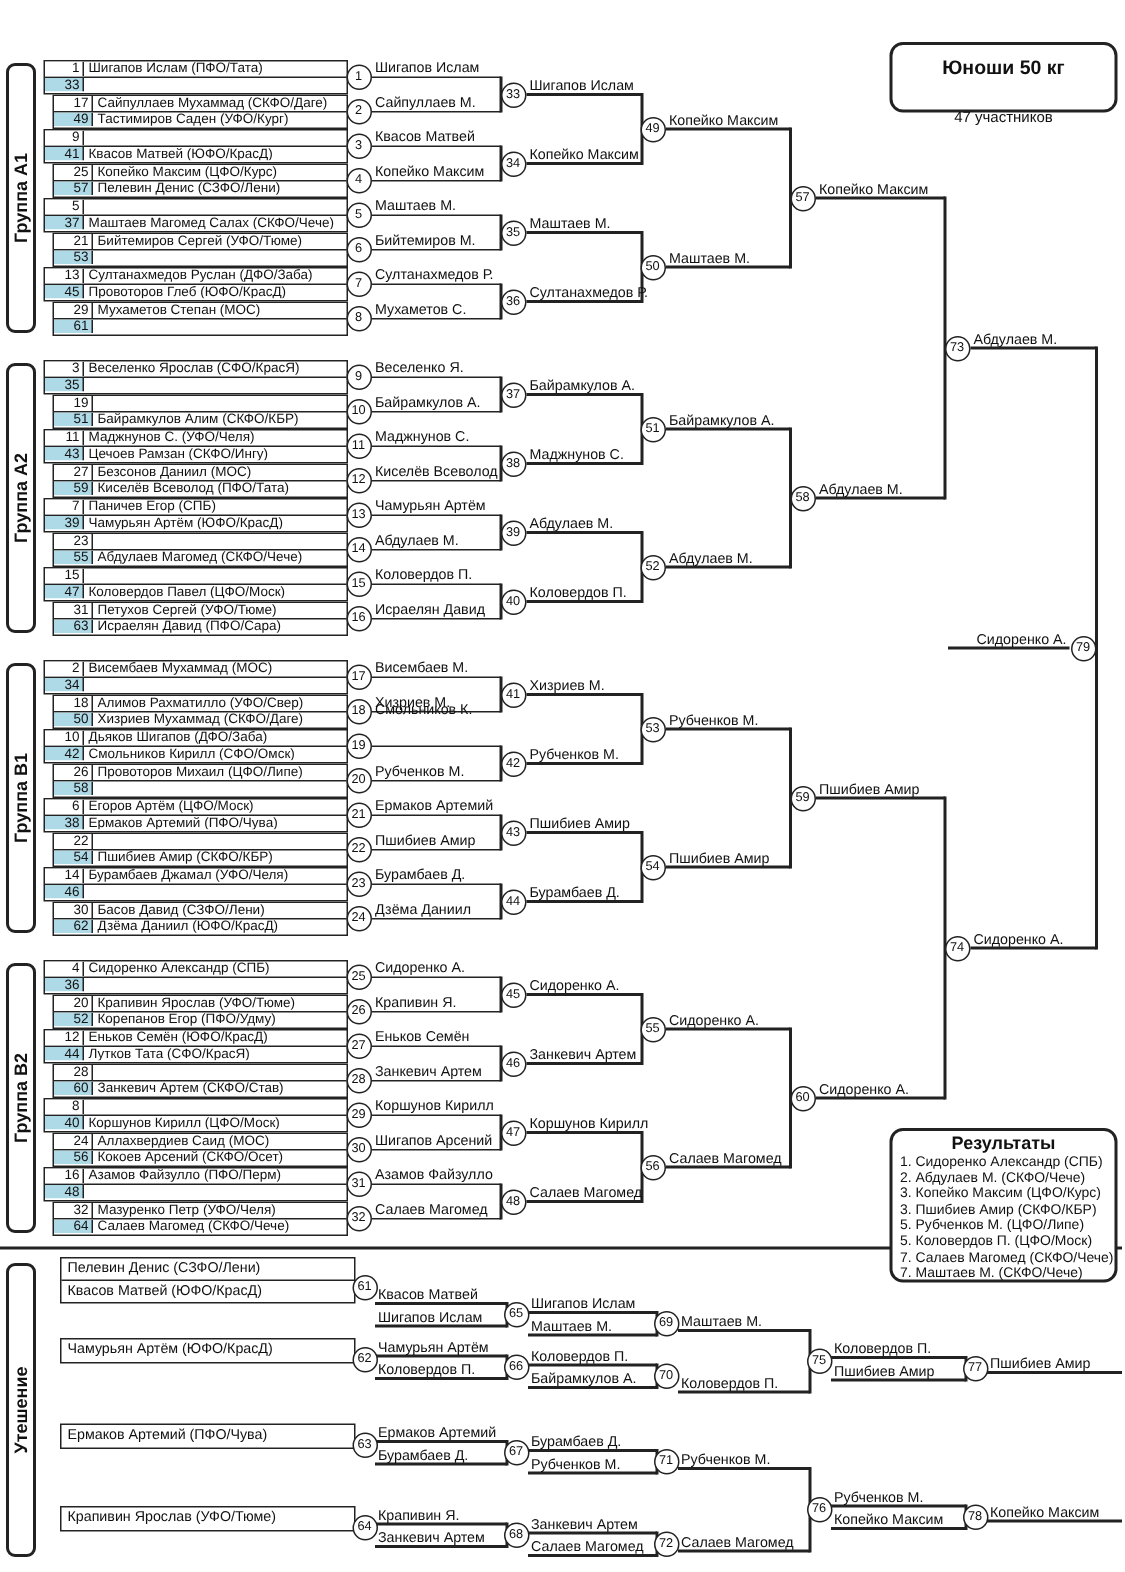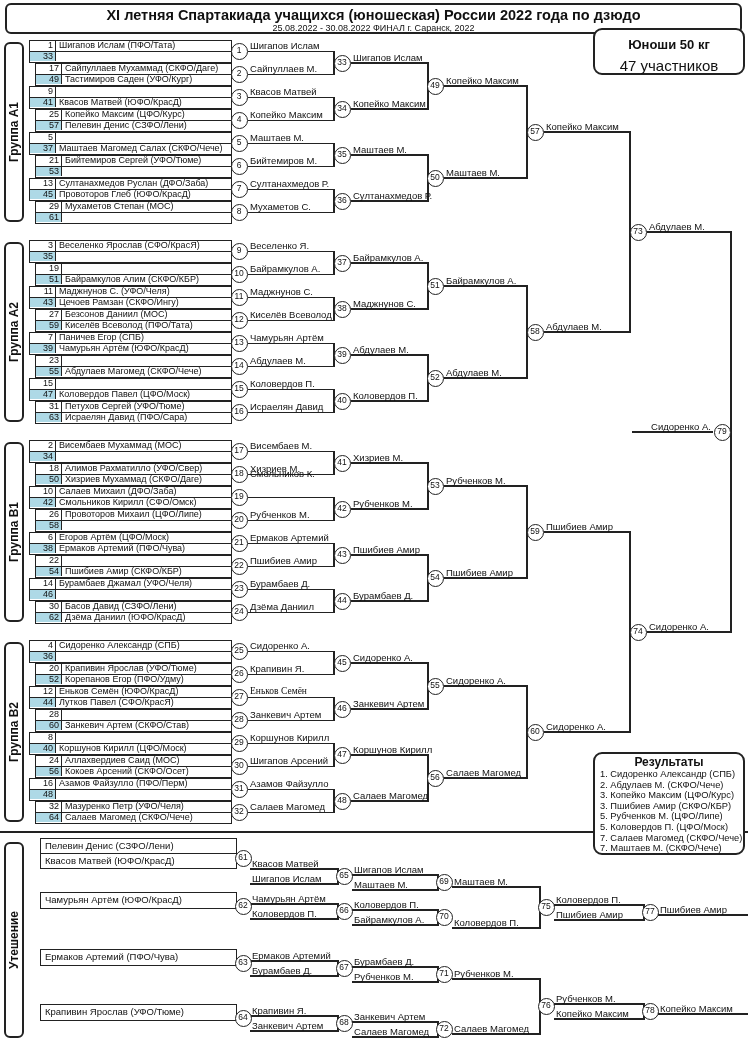--- a/index.html
+++ b/index.html
@@ -8,21 +8,21 @@
 
   .headerbox{position:absolute;left:5px;top:3px;width:737px;height:31px;border:2px solid #222;
              border-radius:6px;box-sizing:border-box;text-align:center;background:#fff;z-index:4}
   .title{font-size:14.5px;font-weight:bold;line-height:16px;margin-top:2px;white-space:nowrap}
   .subtitle{font-size:9px;line-height:10px}
 
   .roundbox{position:absolute;border:2px solid #222;border-radius:9px;box-sizing:border-box;
             background:#fff;text-align:center;z-index:6}
   #weightbox{left:593px;top:28px;width:152px;height:47px}
   .wcat{font-size:13px;font-weight:bold;margin-top:7px}
-  .wcnt{font-size:15px;margin-top:5px}
+  .wcnt{font-size:10px;margin-top:21px}
   #resultsbox{left:593px;top:752px;width:152px;height:103px;text-align:left}
   .rtitle{font-size:12px;font-weight:bold;text-align:center;margin-top:2px;line-height:13px}
   .ritem{font-size:9.3px;line-height:10.6px;padding-left:5px;white-space:nowrap;overflow:hidden}
 
   .hline{position:absolute;height:1.5px;background:#222;z-index:1}
   .vline{position:absolute;width:1.5px;background:#222;z-index:1}
   .mcircle{position:absolute;width:17px;height:17px;border:1.5px solid #222;border-radius:50%;
            background:#fff;box-sizing:border-box;font-size:8.5px;line-height:13.5px;
            text-align:center;z-index:3}
   .wlabel{position:absolute;font-size:9.5px;line-height:11px;height:11px;white-space:nowrap;z-index:2}
@@ -36,24 +36,20 @@
   .centry{height:13.5px;font-size:9.5px;line-height:13px;padding-left:4px;white-space:nowrap;overflow:hidden}
   .centry.sep{border-bottom:1px solid #222}
   .glabel{position:absolute;border:2px solid #222;border-radius:6px;box-sizing:border-box;background:#fff;
           display:flex;align-items:center;justify-content:center;writing-mode:vertical-rl;
           transform:rotate(180deg);font-weight:bold;font-size:12px;z-index:2;white-space:nowrap}
 </style>
 </head>
 <body>
 
 <div id="stage">
-  <div class="headerbox">
-    <div class="title">XI летняя Спартакиада учащихся (юношеская) России 2022 года по дзюдо</div>
-    <div class="subtitle">25.08.2022 - 30.08.2022 ФИНАЛ г. Саранск, 2022</div>
-  </div>
 
   <div class="roundbox" id="weightbox">
     <div class="wcat">Юноши 50 кг</div>
     <div class="wcnt">47 участников</div>
   </div>
 
   <div class="roundbox" id="resultsbox">
     <div class="rtitle">Результаты</div>
     <div id="rlist">
         <div class="ritem">1. Сидоренко Александр (СПБ)</div>
@@ -351,21 +347,21 @@
         <div class="seedname">Алимов Рахматилло (УФО/Свер)</div>
       </div>
       <div class="seedrow">
         <div class="seednum alt">50</div>
         <div class="seedname">Хизриев Мухаммад (СКФО/Даге)</div>
       </div>
     </div>
     <div class="pairbox" style="left: 29px; top: 486px; width: 203px; height: 23px;">
       <div class="seedrow sep">
         <div class="seednum">10</div>
-        <div class="seedname">Салаев Михаил (ДФО/Заба)</div>
+        <div class="seedname">Дьяков Шигапов (ДФО/Заба)</div>
       </div>
       <div class="seedrow">
         <div class="seednum alt">42</div>
         <div class="seedname">Смольников Кирилл (СФО/Омск)</div>
       </div>
     </div>
     <div class="pairbox" style="left: 35px; top: 509px; width: 197px; height: 23px;">
       <div class="seedrow sep">
         <div class="seednum">26</div>
         <div class="seedname">Провоторов Михаил (ЦФО/Липе)</div>
@@ -488,21 +484,21 @@
         <div class="seedname">Корепанов Егор (ПФО/Удму)</div>
       </div>
     </div>
     <div class="pairbox" style="left: 29px; top: 686px; width: 203px; height: 23px;">
       <div class="seedrow sep">
         <div class="seednum">12</div>
         <div class="seedname">Еньков Семён (ЮФО/КрасД)</div>
       </div>
       <div class="seedrow">
         <div class="seednum alt">44</div>
-        <div class="seedname">Лутков Павел (СФО/КрасЯ)</div>
+        <div class="seedname">Лутков Тата (СФО/КрасЯ)</div>
       </div>
     </div>
     <div class="pairbox" style="left: 35px; top: 709px; width: 197px; height: 23px;">
       <div class="seedrow sep">
         <div class="seednum">28</div>
         <div class="seedname"></div>
       </div>
       <div class="seedrow">
         <div class="seednum alt">60</div>
         <div class="seedname">Занкевич Артем (СКФО/Став)</div>
@@ -556,21 +552,21 @@
     <div class="vline" style="left: 427.25px; top: 754.25px; height: 47.5px;"></div>
     <div class="vline" style="left: 526.25px; top: 685.25px; height: 93.5px;"></div>
     <div class="hline" style="left: 248px; top: 650.75px; width: 86px;"></div>
     <div class="mcircle" style="left: 230.5px; top: 643px;">25</div>
     <div class="wlabel" style="left: 250px; top: 640px;">Сидоренко А.</div>
     <div class="hline" style="left: 248px; top: 673.75px; width: 86px;"></div>
     <div class="mcircle" style="left: 230.5px; top: 666px;">26</div>
     <div class="wlabel" style="left: 250px; top: 663px;">Крапивин Я.</div>
     <div class="hline" style="left: 248px; top: 696.75px; width: 86px;"></div>
     <div class="mcircle" style="left: 230.5px; top: 689px;">27</div>
-    <div class="wlabel" style="left: 250px; top: 686px; font-family: Liberation Serif, serif;">Еньков Семён</div>
+    <div class="wlabel" style="left: 250px; top: 686px;">Еньков Семён</div>
     <div class="hline" style="left: 248px; top: 719.75px; width: 86px;"></div>
     <div class="mcircle" style="left: 230.5px; top: 712px;">28</div>
     <div class="wlabel" style="left: 250px; top: 709px;">Занкевич Артем</div>
     <div class="hline" style="left: 248px; top: 742.75px; width: 86px;"></div>
     <div class="mcircle" style="left: 230.5px; top: 735px;">29</div>
     <div class="wlabel" style="left: 250px; top: 732px;">Коршунов Кирилл</div>
     <div class="hline" style="left: 248px; top: 765.75px; width: 86px;"></div>
     <div class="mcircle" style="left: 230.5px; top: 758px;">30</div>
     <div class="wlabel" style="left: 250px; top: 755px;">Шигапов Арсений</div>
     <div class="hline" style="left: 248px; top: 788.75px; width: 86px;"></div>

